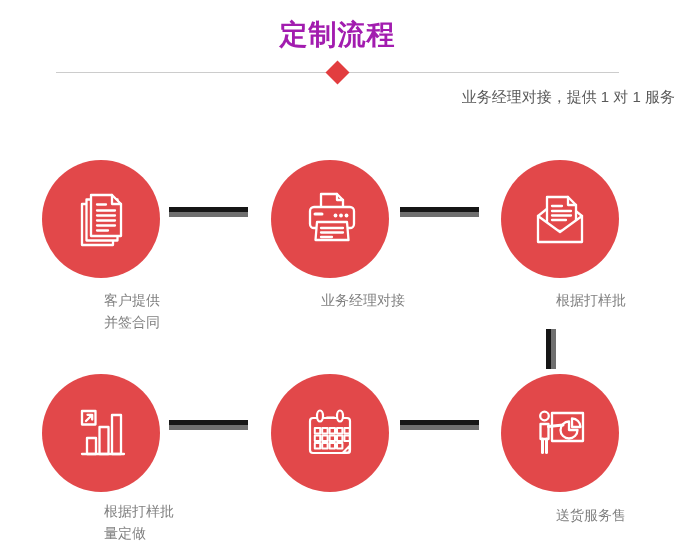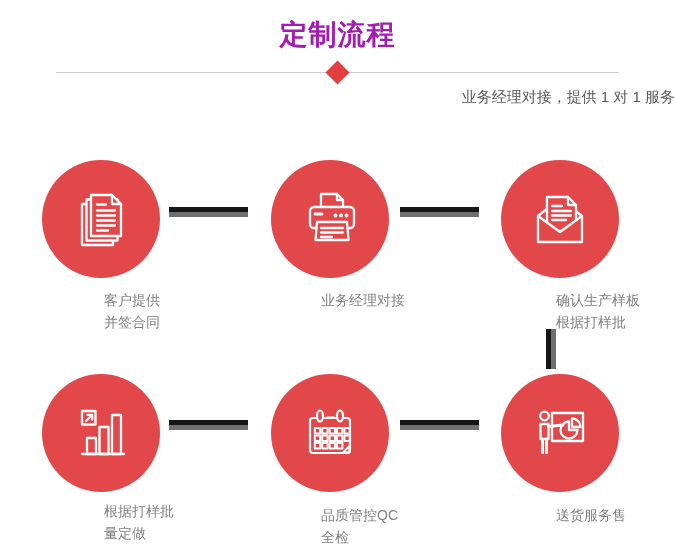--- a/index.html
+++ b/index.html
@@ -169,28 +169,23 @@
   <div class="vbar"></div>
 
   <div class="caption cap1">
     <span>客户提供</span>
     <span>并签合同</span>
   </div>
   <div class="caption cap2">
     <span>业务经理对接</span>
   </div>
   <div class="caption cap3">
-    <span>确认生产样板</span>
     <span>根据打样批</span>
   </div>
   <div class="caption cap4">
     <span>根据打样批</span>
     <span>量定做</span>
-  </div>
-  <div class="caption cap5">
-    <span>品质管控QC</span>
-    <span>全检</span>
   </div>
   <div class="caption cap6">
     <span>送货服务售</span>
   </div>
 
 </div>
 
 </body></html>

